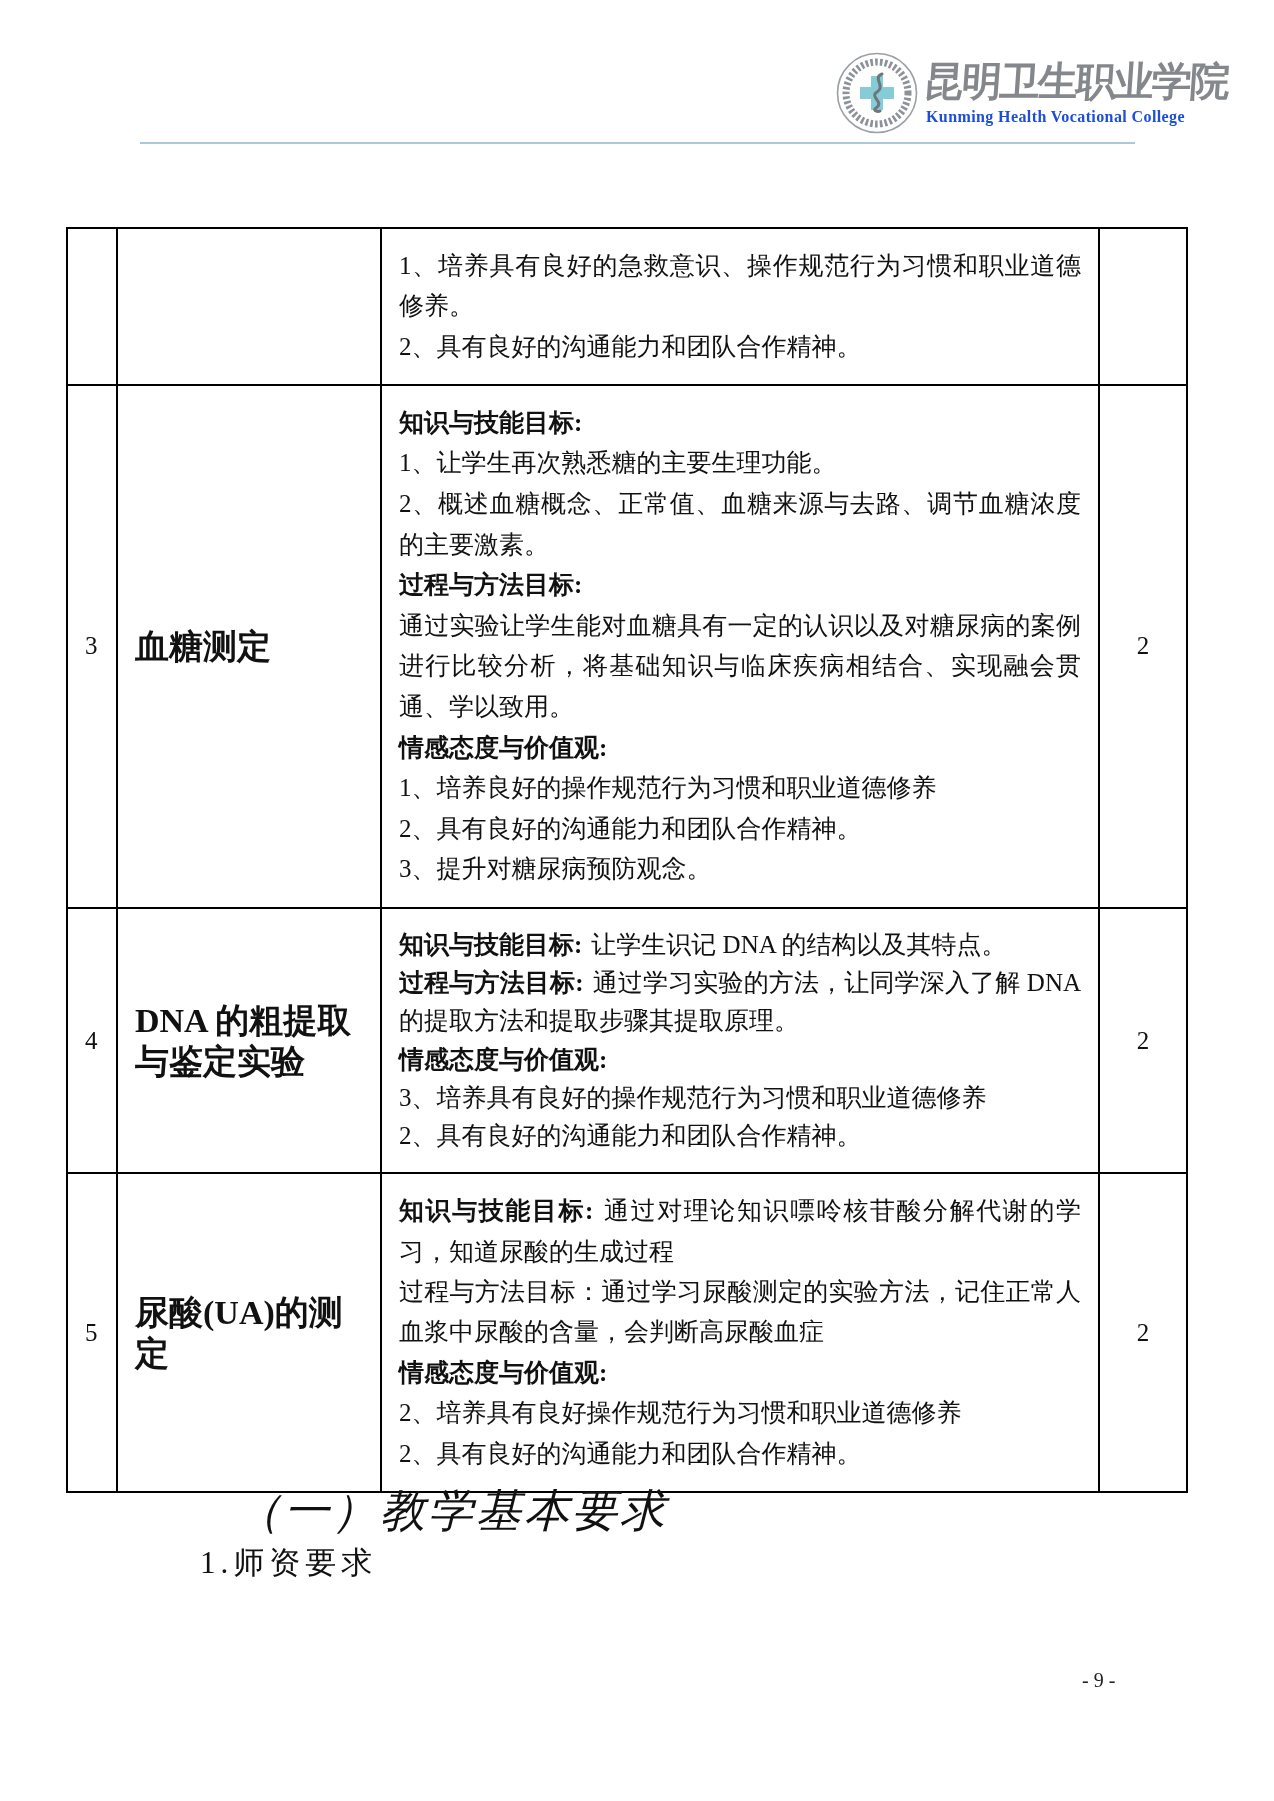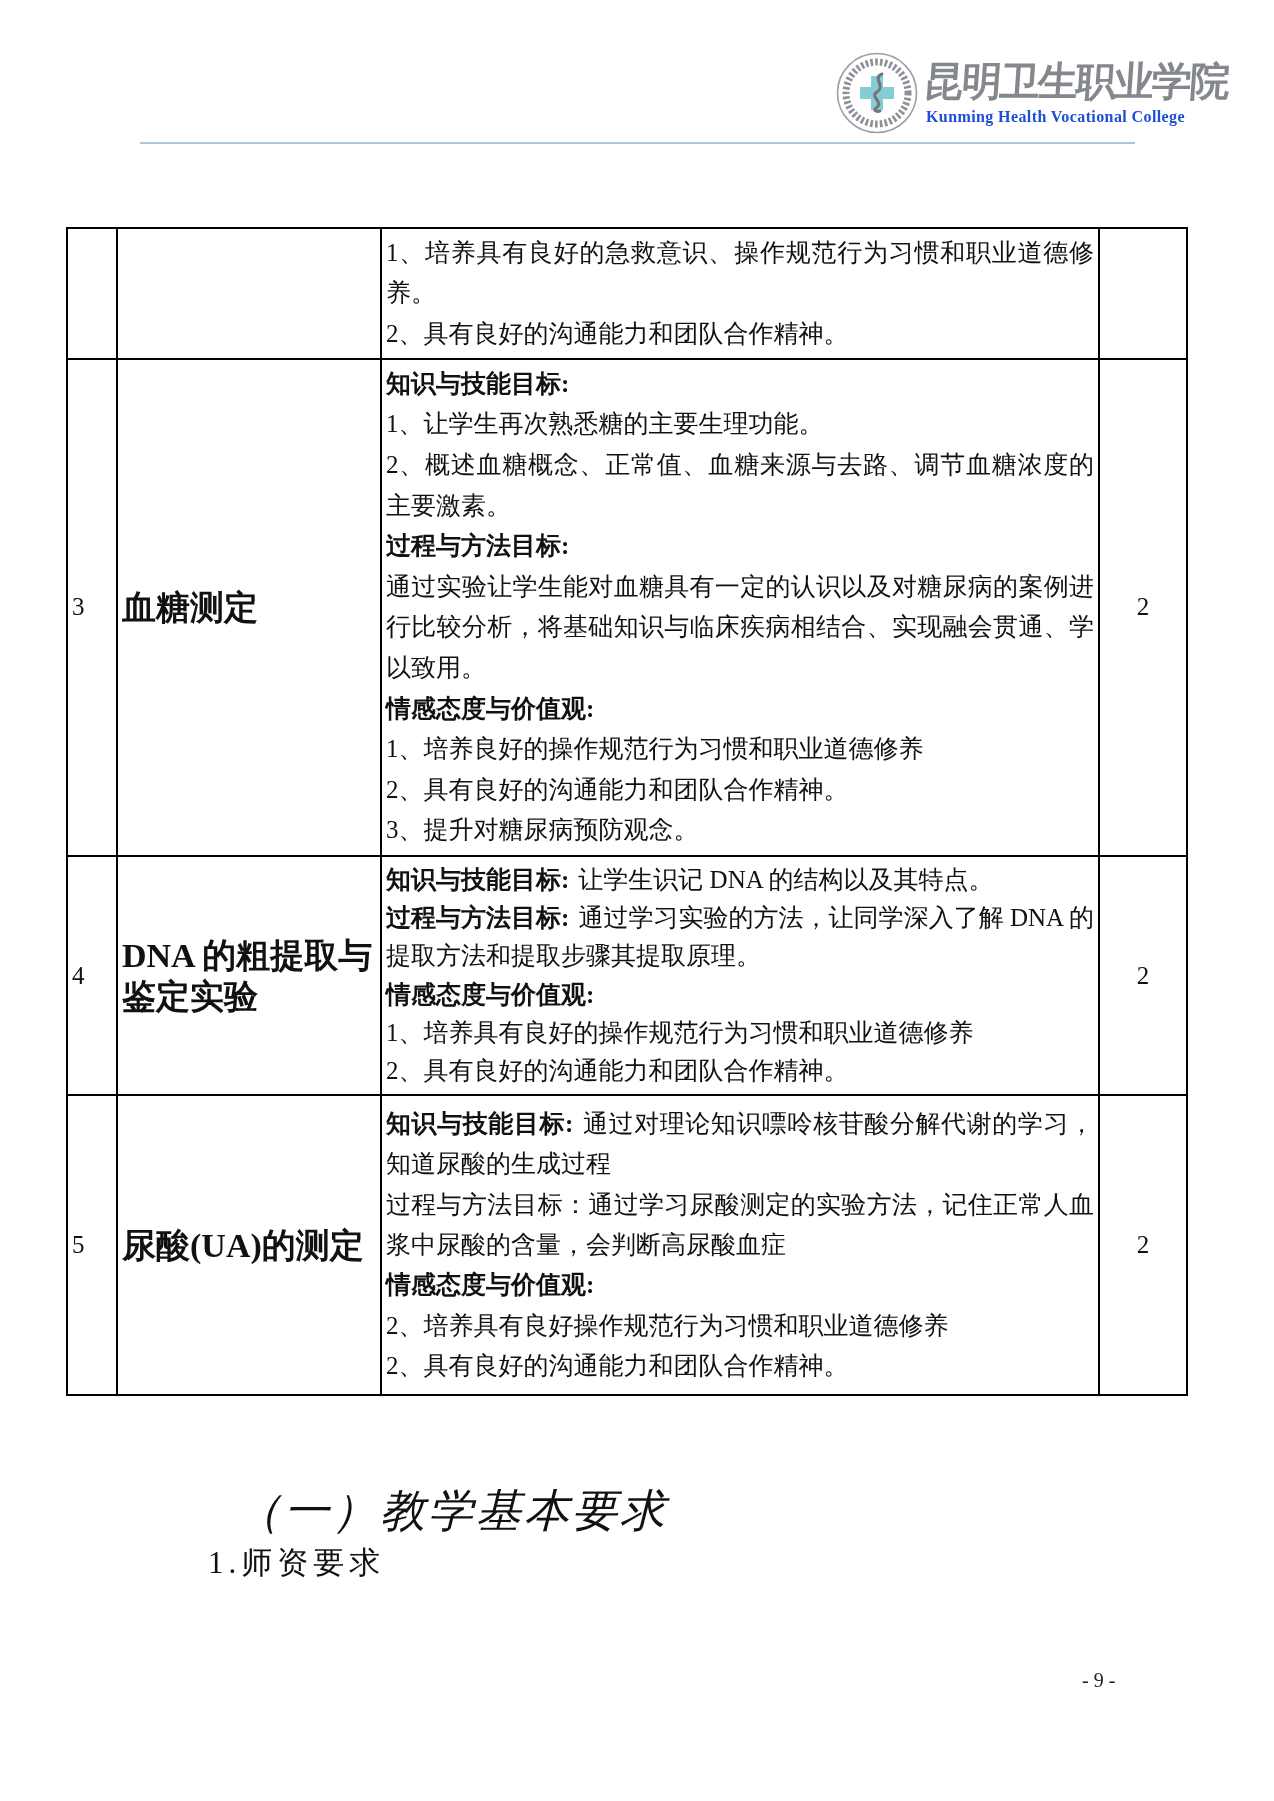--- a/index.html
+++ b/index.html
@@ -19,41 +19,41 @@
     position:absolute;left:926px;top:108px;width:330px;
     font-size:16px;font-weight:bold;color:#1d4ed8;letter-spacing:0.4px;
     font-family:"Liberation Serif","DejaVu Serif",serif;white-space:nowrap;
   }
   .divider{position:absolute;left:140px;top:142px;width:995px;height:2px;background:#aac9dd;}
   
   table.sched{
     position:absolute;left:66px;top:227px;width:1120px;
     border-collapse:collapse;table-layout:fixed;
   }
-  .sched td{border:2px solid #000;padding:4px;vertical-align:middle;overflow:hidden;}
+  .sched td{border:2px solid #000;padding:17px;vertical-align:middle;overflow:hidden;}
   .c-num{vertical-align:top;padding:5px 0 0 8px;font-size:25px;line-height:30px;}
   .c-name{padding-left:12px;padding-right:6px;font-weight:bold;font-size:34px;line-height:41px;}
   .c-obj{padding:2px 12px 0 14px;font-size:25px;}
   .c-hrs{text-align:center;font-size:25px;}
   tr.r0{height:121px;} tr.r3{height:489px;} tr.r4{height:230px;} tr.r5{height:300px;}
   tr.r0 .c-obj{line-height:40.3px;}
   tr.r3 .c-obj{line-height:40.6px;}
   tr.r4 .c-obj{line-height:38.2px;}
   tr.r5 .c-obj{line-height:40.4px;margin-left:12px;}
   .line{text-align:justify;}
   .line b{margin-right:9px;font-weight:bold;}
   .line b:empty{display:none;}
   .line span:empty{display:none;}
   
   .h-l1{
     position:absolute;left:270px;top:1424px;font-size:34px;font-weight:bold;
     font-family:"Liberation Sans","DejaVu Sans",sans-serif;letter-spacing:2px;white-space:nowrap;
   }
   .h-l2{position:absolute;left:236px;top:1481px;font-size:45px;letter-spacing:3px;white-space:nowrap;font-style:italic;}
-  .h-l3{position:absolute;left:208px;top:1542px;font-size:31px;letter-spacing:5px;white-space:nowrap;}
+  .h-l3{position:absolute;left:200px;top:1542px;font-size:31px;letter-spacing:5px;white-space:nowrap;}
   
   .pagenum{position:absolute;left:1082px;top:1669px;font-size:20px;color:#222;}
 </style>
 </head>
 <body>
 
 <div class="page">
 
   <svg class="logo" viewBox="0 0 82 82">
     <circle cx="41" cy="41" r="39.5" fill="#ffffff" stroke="#9aa0a5" stroke-width="1.6"></circle>
@@ -102,21 +102,21 @@
       <td class="c-hrs">2</td>
     </tr>
 
     <tr class="r4">
       <td class="c-num">4</td>
       <td class="c-name">DNA 的粗提取与鉴定实验</td>
       <td class="c-obj">
         <div class="line"><b>知识与技能目标:</b><span>让学生识记 DNA 的结构以及其特点。</span></div>
         <div class="line"><b>过程与方法目标:</b><span>通过学习实验的方法，让同学深入了解 DNA 的提取方法和提取步骤其提取原理。</span></div>
         <div class="line"><b>情感态度与价值观:</b></div>
-        <div class="line"><span>1、培养具有良好的操作规范行为习惯和职业道德修养</span></div>
+        <div class="line"><span>3、培养具有良好的操作规范行为习惯和职业道德修养</span></div>
         <div class="line"><span>2、具有良好的沟通能力和团队合作精神。</span></div>
       </td>
       <td class="c-hrs">2</td>
     </tr>
 
     <tr class="r5">
       <td class="c-num">5</td>
       <td class="c-name">尿酸(UA)的测定</td>
       <td class="c-obj">
         <div class="line"><b>知识与技能目标:</b><span>通过对理论知识嘌呤核苷酸分解代谢的学习，知道尿酸的生成过程</span></div>

